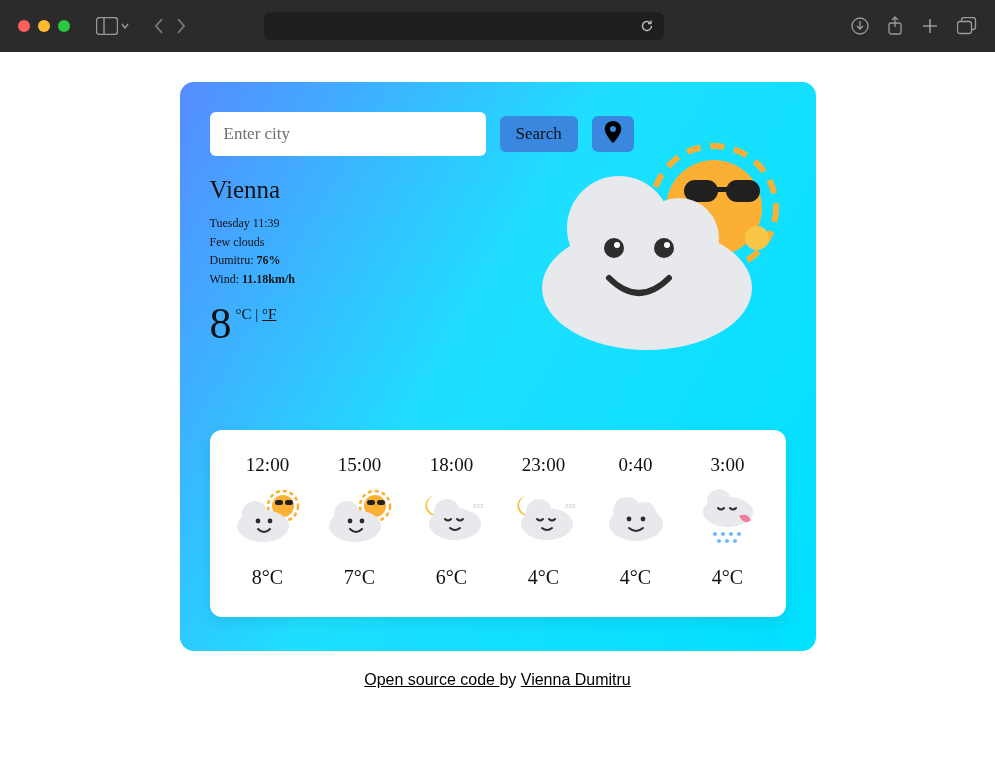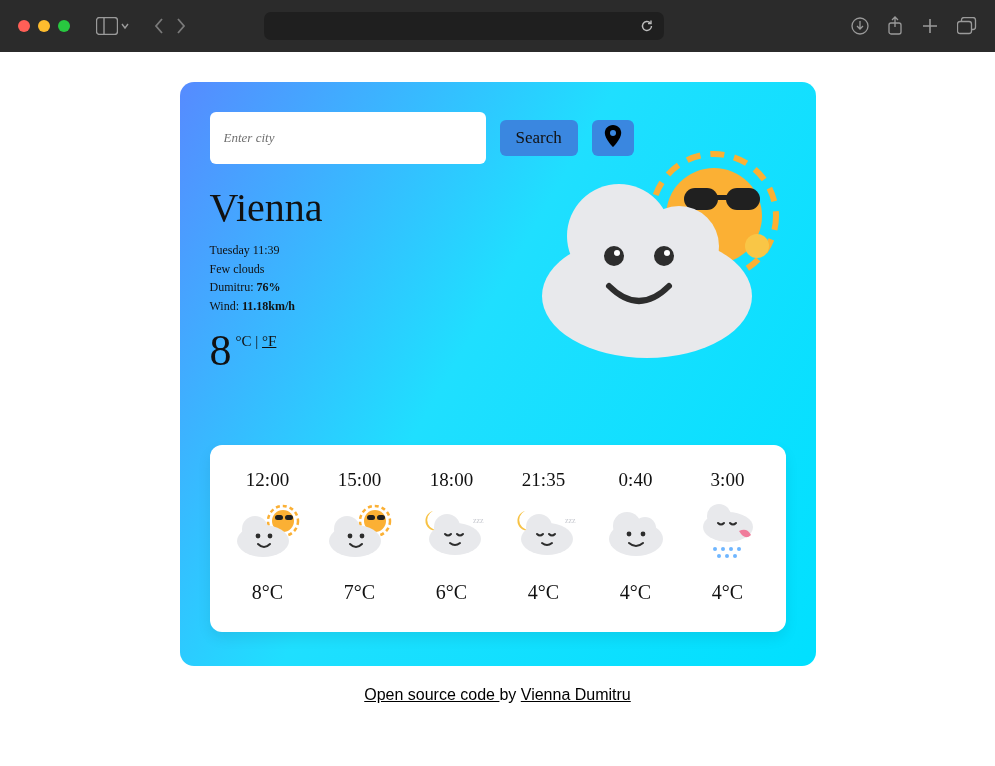--- a/index.html
+++ b/index.html
@@ -60,45 +60,44 @@
     width: 636px;
     border-radius: 14px;
     background: linear-gradient(120deg, #568BFF 0%, #1fdfff 45%, #00e0ff 100%);
     padding: 30px 30px 34px 30px;
     color: #111;
   }
 
   .search-row { display: flex; gap: 14px; align-items: center; }
   .city-input {
     width: 276px;
-    height: 52px;
+    height: 44px;
     border: none;
     border-radius: 6px;
     padding: 0 14px;
     font-family: inherit;
-    font-size: 13px;
+    font-size: 17px;
     background: #fff;
     color: #000;
-    font-style: italic;
   }
   .city-input::placeholder { color: #6f6f6f; }
   .btn {
     height: 36px;
     padding: 0 16px;
     border: none;
     border-radius: 6px;
     background: #3a87e0;
     color: #111;
     font-family: inherit;
     font-size: 17px;
     cursor: pointer;
   }
   .btn.loc { padding: 0 12px; display: flex; align-items: center; justify-content: center; }
 
-  .city-name { font-size: 40px; font-weight: 400; margin-top: 20px; }
+  .city-name { font-size: 25px; font-weight: 400; margin-top: 20px; }
   .info { font-size: 12px; margin-top: 10px; line-height: 1.55; }
   .info b { font-weight: 700; }
 
   .main-row { display: flex; }
   .left-col { flex: 0 0 50%; }
   .right-col { flex: 1; display: flex; align-items: flex-start; justify-content: flex-end; }
   .hero { width: 265px; height: 230px; margin-top: -28px; margin-right: -8px; }
 
   .temp-row { display: flex; align-items: flex-start; gap: 4px; margin-top: 14px; }
   .temp-val { font-size: 44px; font-weight: 400; line-height: 1; }
@@ -318,21 +317,21 @@
     <circle cx="30" cy="26" r="13" fill="#e8e9ec"></circle>
     <path d="M28 33 q3 3 6 0" fill="none" stroke="#2d2d2d" stroke-width="2" stroke-linecap="round"></path>
     <path d="M40 33 q3 3 6 0" fill="none" stroke="#2d2d2d" stroke-width="2" stroke-linecap="round"></path>
     <path d="M33 42 q5 4 10 0" fill="none" stroke="#2d2d2d" stroke-width="2" stroke-linecap="round"></path>
     <text x="56" y="22" font-size="8" fill="#c9cbd1" font-family="Georgia">zzz</text>
   </svg>
 </div>
           <div class="fc-temp">6°C</div>
         </div>
         <div class="fc">
-          <div class="fc-time">21:35</div>
+          <div class="fc-time">23:00</div>
           <div class="fc-icon">
   <svg viewBox="0 0 70 60" width="70" height="60">
     <path d="M16 10 a10 10 0 1 0 8 18 a8 8 0 0 1 -8 -18z" fill="#f7c244"></path>
     <ellipse cx="38" cy="38" rx="26" ry="16" fill="#e8e9ec"></ellipse>
     <circle cx="30" cy="26" r="13" fill="#e8e9ec"></circle>
     <path d="M28 33 q3 3 6 0" fill="none" stroke="#2d2d2d" stroke-width="2" stroke-linecap="round"></path>
     <path d="M40 33 q3 3 6 0" fill="none" stroke="#2d2d2d" stroke-width="2" stroke-linecap="round"></path>
     <path d="M33 42 q5 4 10 0" fill="none" stroke="#2d2d2d" stroke-width="2" stroke-linecap="round"></path>
     <text x="56" y="22" font-size="8" fill="#c9cbd1" font-family="Georgia">zzz</text>
   </svg>

